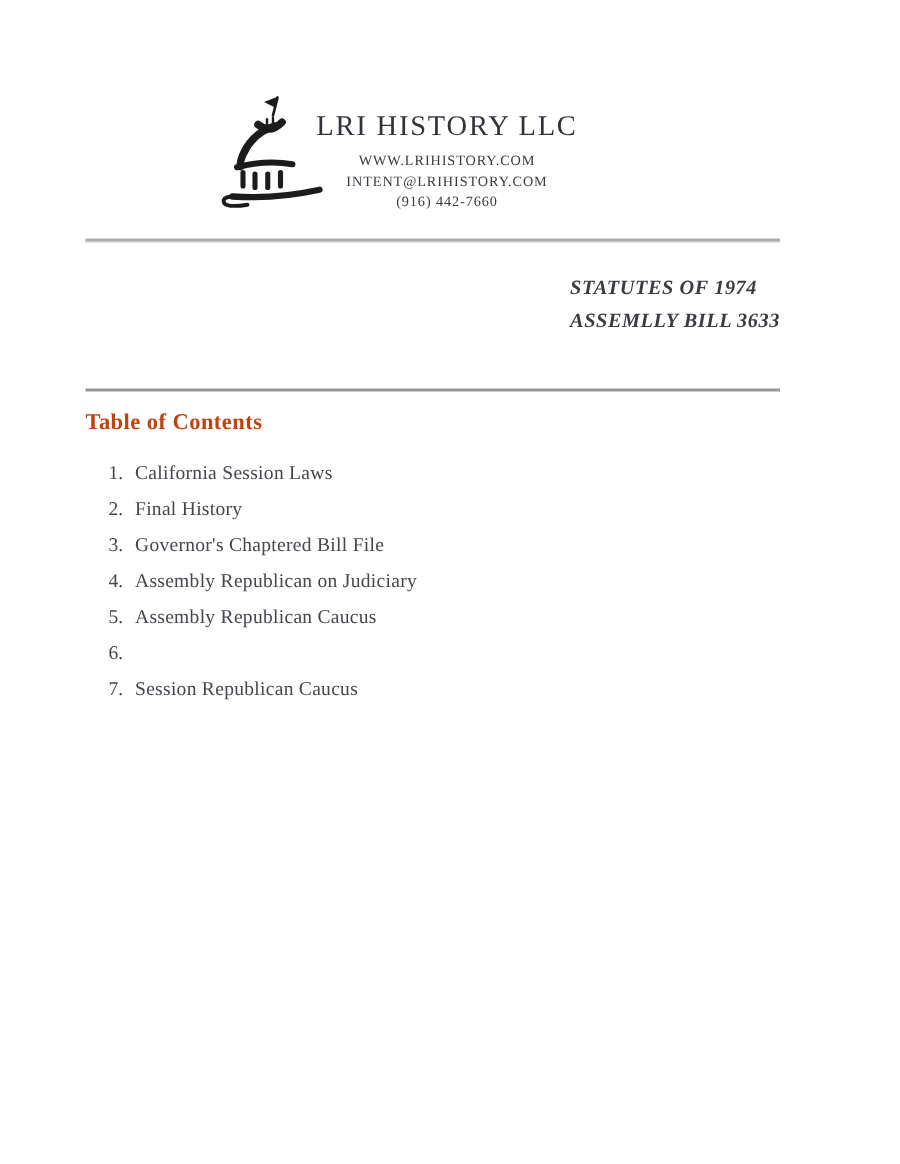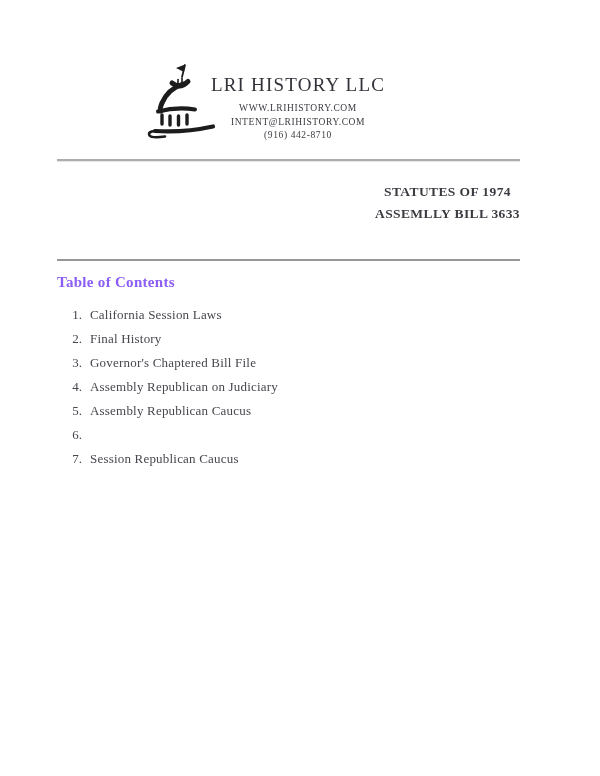--- a/index.html
+++ b/index.html
@@ -62,40 +62,41 @@
   .divider-2 {
     top: 259px;
     background: #979797;
   }
 
   
   .reference {
     position: absolute;
     top: 181px;
     right: 80px;
-    text-align: center;
+    text-align: left;
+    font-style: italic;
   }
   .reference-line {
     font-size: 13.5px;
     font-weight: bold;
     line-height: 22px;
     letter-spacing: 0.4px;
     color: #3b3b42;
     white-space: pre; 
   }
 
   
   .toc-title {
     position: absolute;
     left: 57px;
     top: 274px;
     font-size: 15px;
     font-weight: bold;
     letter-spacing: 0.3px;
-    color: #8b5cf6;
+    color: #c2410c;
   }
   .toc-list {
     position: absolute;
     left: 57px;
     top: 303px;
     width: 400px;
   }
   .toc-item {
     display: flex;
     line-height: 24px;
@@ -137,21 +138,21 @@
     <path d="M44,55 L44,64" stroke-width="3.4"></path>
 
     <path d="M70,66.5 Q40,73 12,71" stroke-width="4.2"></path>
     <path d="M12,71 Q4.5,71.5 6.5,75.5 Q9,78.5 22,76.5" stroke-width="2.6"></path>
   </svg>
 
   <div class="header-text">
     <div class="company-name">LRI HISTORY LLC</div>
     <div class="contact-line">WWW.LRIHISTORY.COM</div>
     <div class="contact-line">INTENT@LRIHISTORY.COM</div>
-    <div class="contact-line">(916) 442-8710</div>
+    <div class="contact-line">(916) 442-7660</div>
   </div>
 
   <div class="divider divider-1"></div>
 
   <div class="reference">
     <div class="reference-line">STATUTES OF 1974</div>
     <div class="reference-line">ASSEMLLY BILL 3633</div>
   </div>
 
   <div class="divider divider-2"></div>

